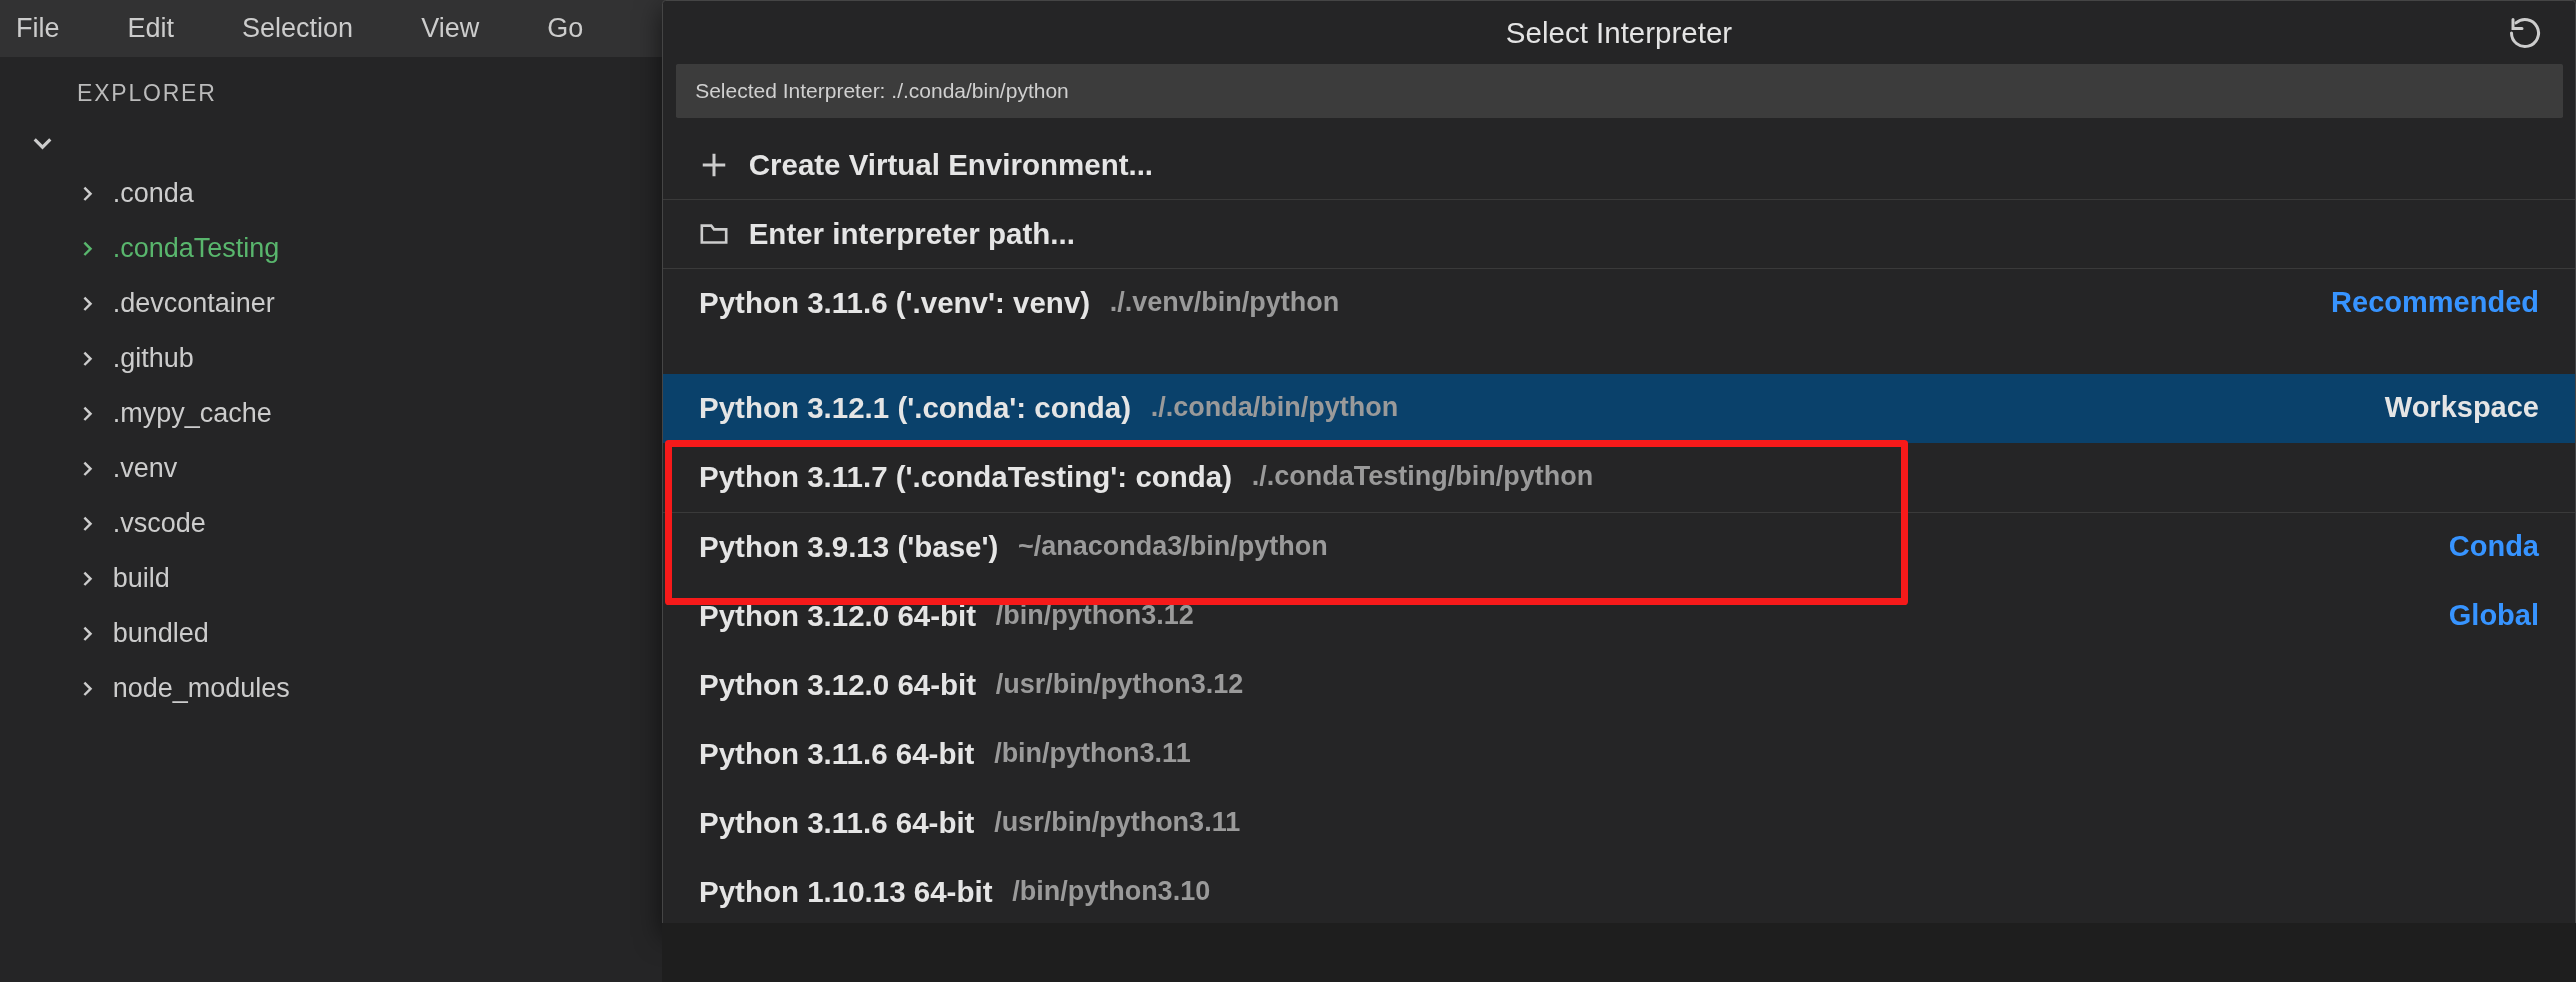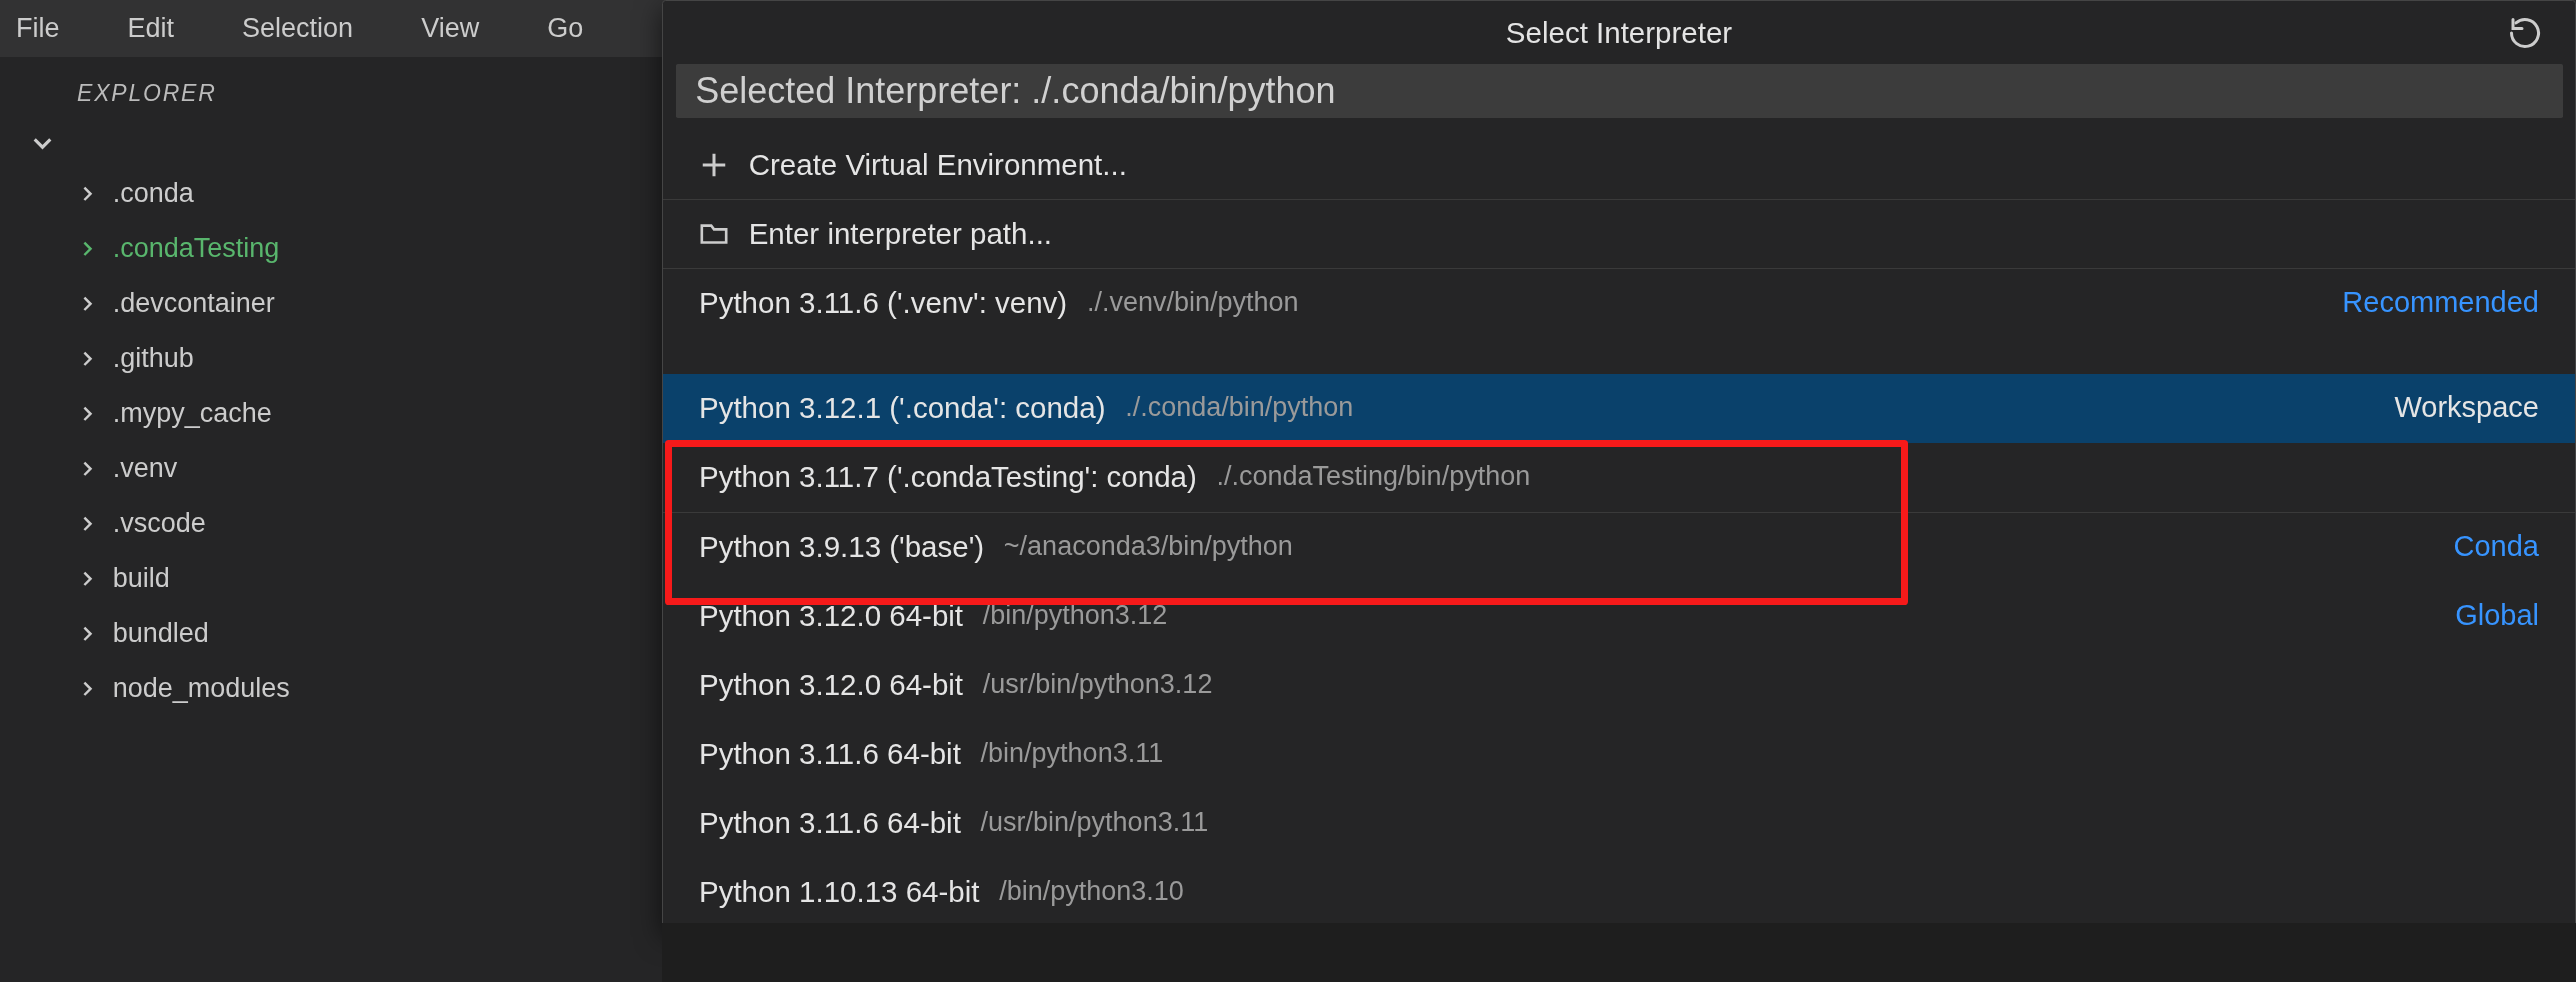--- a/index.html
+++ b/index.html
@@ -36,21 +36,20 @@
     bottom: 0;
     background: #252526;
     display: flex;
     flex-direction: column;
   }
   .sidebar-title {
     padding: 23px 38px 16px 77px;
     font-size: 23px;
     letter-spacing: 1.8px;
     color: #bbbbbb;
-    font-style: italic;
   }
   .folder-header {
     display: flex;
     align-items: center;
     gap: 12.5px;
     padding: 7.2px 18px 10.7px 30px;
     font-weight: 700;
     font-size: 26px;
     color: #e4e4e4;
     letter-spacing: 0.9px;
@@ -126,25 +125,25 @@
 
   .palette-input-wrap { padding: 0 12.5px 12.5px 12.5px; }
   .palette-input {
     width: 100%;
     height: 54px;
     background: #3c3c3c;
     border: none;
     border-radius: 1.8px;
     padding: 0 19.7px;
     color: #d0d0d0;
-    font-size: 36px;
+    font-size: 21px;
   }
   .palette-input::placeholder { color: #a6a6a6; }
 
-  .list { display: flex; flex-direction: column; }
+  .list { display: flex; flex-direction: column; font-weight: bold; }
   .list-item {
     display: flex;
     align-items: center;
     height: 69px;
     padding: 0 36px;
     gap: 19.7px;
     color: #dcdcdc;
     font-size: 29px;
     border-bottom: 0.9px solid transparent;
   }

